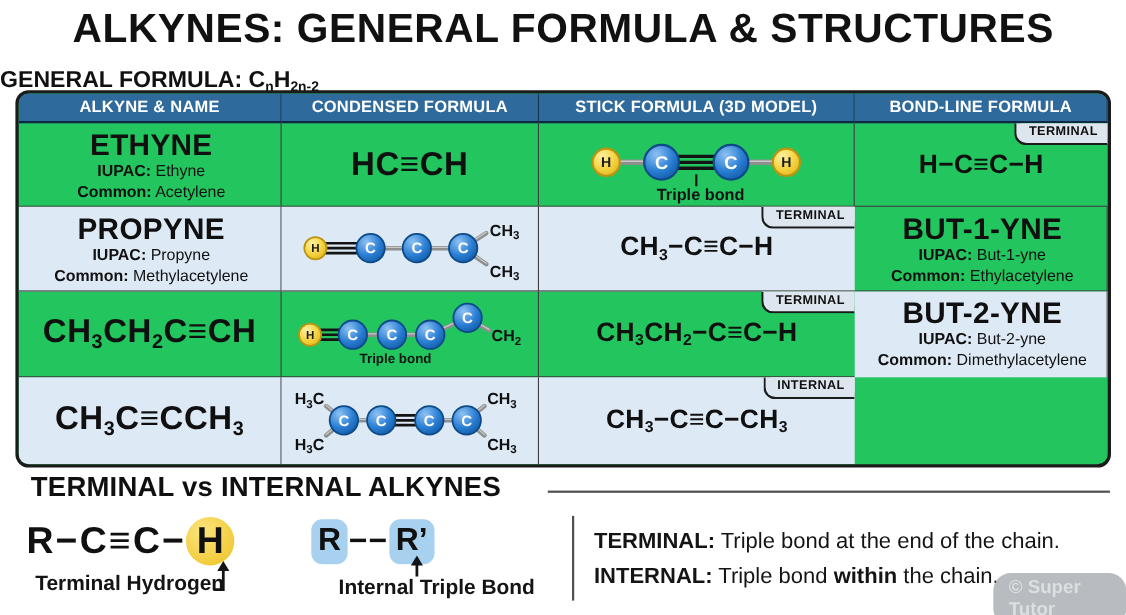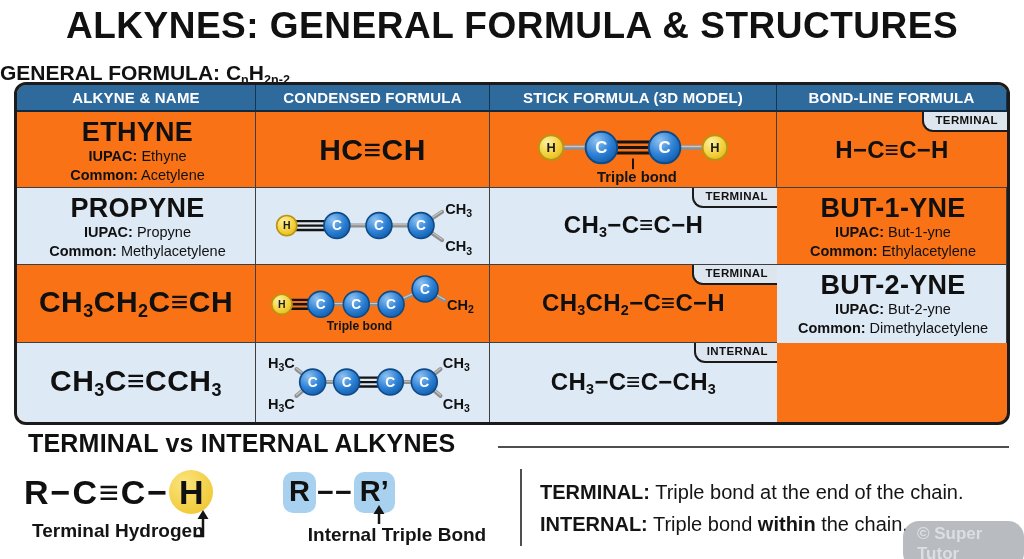--- a/index.html
+++ b/index.html
@@ -8,21 +8,21 @@
   #stage { position:relative; width:1024px; height:559px; background:#fff; overflow:hidden; }
 
   .title { position:absolute; left:0; top:5px; width:100%; text-align:center;
            font-size:37px; font-weight:800; letter-spacing:.5px; color:#111; }
   .subtitle { position:absolute; left:0; top:49px; width:100%; 
               font-size:21px; font-weight:800; color:#111;margin-top:12px; }
   .sub { font-size:.6em; vertical-align:-.28em; }
 
   
   .tbl { position:absolute; left:14px; top:82px; width:996px; height:343px;
-         border:3px solid #1b1b1b; border-radius:12px; background:#f97316;
+         border:3px solid #1b1b1b; border-radius:12px; background:#22c55e;
          display:grid; grid-template-columns:239px 234px 287px 1fr;
          grid-template-rows:27px 76px 77px 78px 1fr; overflow:hidden; }
   .cell { border-right:1.5px solid #3f3f3f; border-bottom:1.5px solid #3f3f3f;
           position:relative; display:flex; align-items:center; justify-content:center; }
   .endcol { border-right:none; }
   .lastrow { border-bottom:none; }
   .alt { background:#dde9f4; }
   .hcell { background:#2f6a9c; color:#fff; font-weight:700; font-size:15px;
            letter-spacing:.2px; border-right:1.5px solid #153452; border-bottom:2.5px solid #0f2940; }
 

